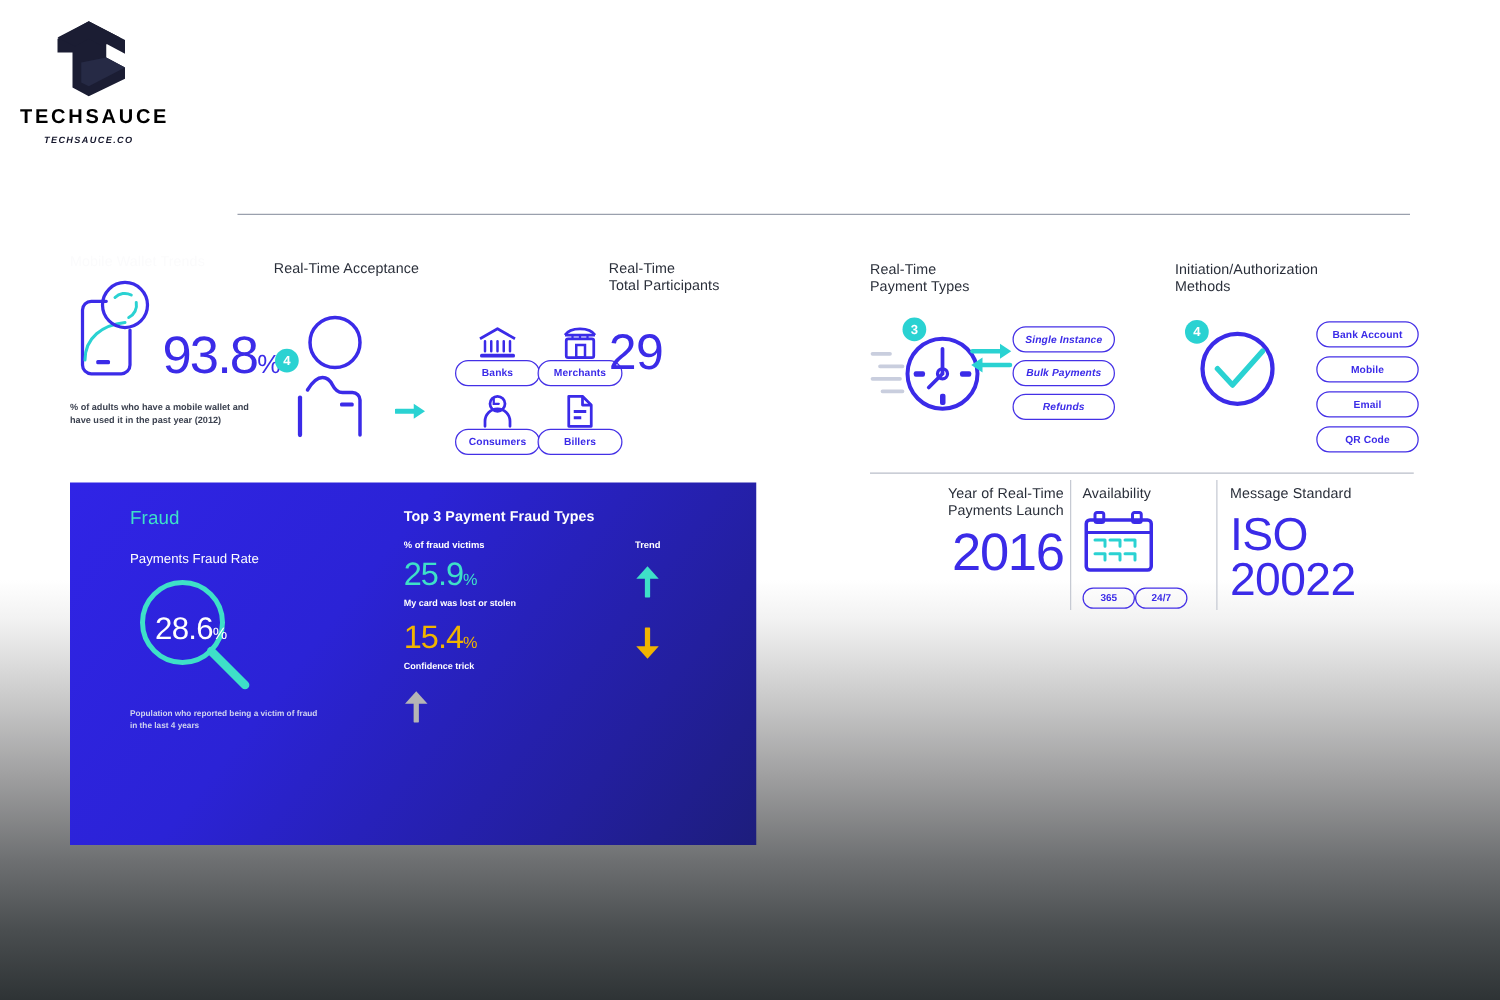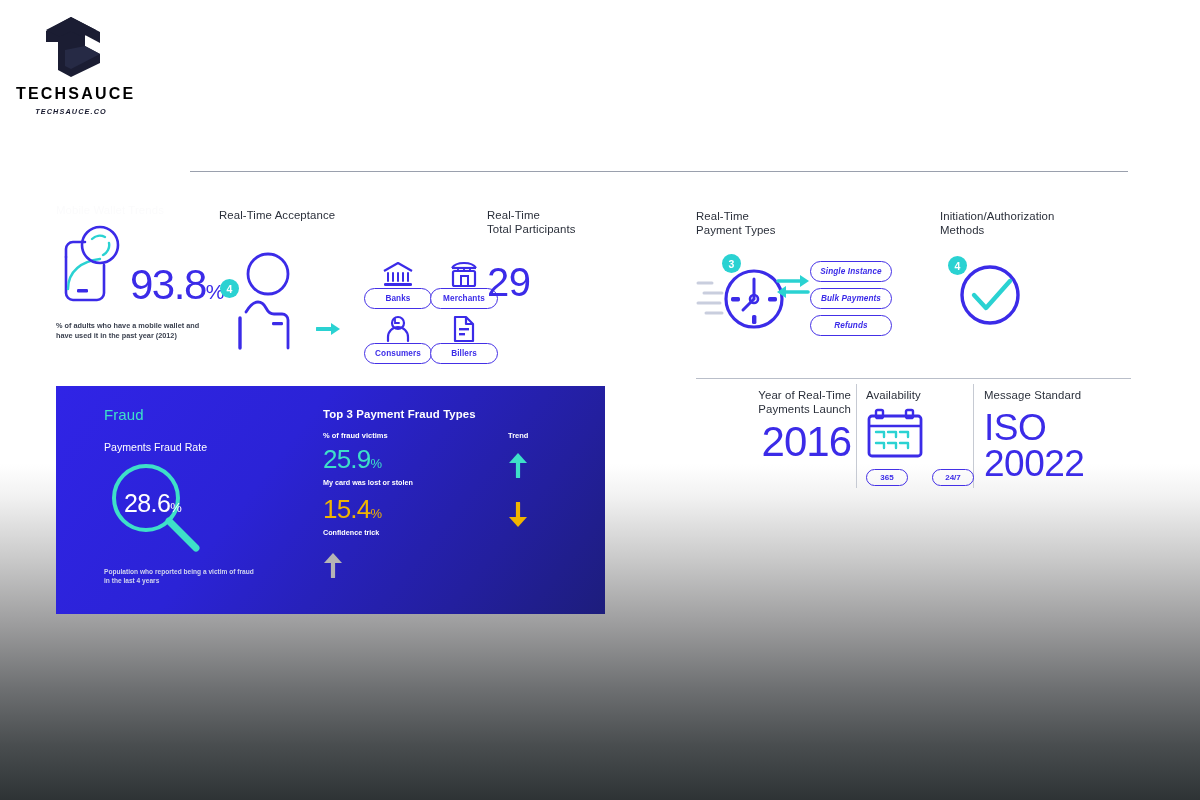--- a/index.html
+++ b/index.html
@@ -98,21 +98,21 @@
 
   
   .b-init{position:absolute;left:940px;top:209px;width:200px;}
   .init-body{position:relative;margin-top:22px;height:110px;}
   .badge-init{left:948px;top:256px;}
   .init-pills{position:absolute;left:113px;top:-2px;width:82px;}
   .init-pills .pill{margin-bottom:7px;}
 
   
   .fraud{
-    position:absolute;left:56px;top:386px;width:549px;height:228px;
+    position:absolute;left:56px;top:386px;width:549px;height:290px;
     background:linear-gradient(128deg,#3024e6 0%,#2b23d6 38%,#231f9e 78%,#1d1d7c 100%);
     overflow:hidden;
   }
   .fraud-left{position:absolute;left:48px;top:20px;width:180px;}
   .fraud-head{
     font-size:15px;color:#3ee0c8;font-weight:500;letter-spacing:.1px;
   }
   .fraud-sub{
     font-size:10.6px;color:#ffffff;margin-top:18px;font-weight:500;
   }
@@ -148,21 +148,21 @@
   .br-col{position:absolute;top:10px;}
   .br-c1{left:0;width:155px;text-align:right;}
   .br-c2{left:170px;width:100px;}
   .br-c3{left:288px;width:150px;}
   .br-big{
     font-size:42px;color:#3b2be8;line-height:44px;letter-spacing:-1px;
     margin-top:4px;font-weight:400;
   }
   .iso{font-size:37px;color:#3b2be8;line-height:36px;letter-spacing:-0.5px;margin-top:8px;font-weight:400;}
   .cal-wrap{margin-top:6px;}
-  .avail-pills{display:flex;gap:24px;margin-top:5px;}
+  .avail-pills{display:flex;gap:0;margin-top:5px;}
   .mini-pill{
     border:1.4px solid #4430e6;border-radius:9px;height:15px;min-width:40px;
     display:flex;align-items:center;justify-content:center;
     font-size:8px;color:#3b2be8;font-weight:bold;
   }
 </style>
 </head>
 <body>
 
 <div class="page-bg"></div>
@@ -324,20 +324,26 @@
     <div class="sec-title">
       <div>Initiation/Authorization</div>
       <div>Methods</div>
     </div>
     <div class="init-body">
       <div style="position:absolute;left:14px;top:0;">
         <svg width="72" height="72" viewBox="0 0 72 72">
           <circle cx="36" cy="36" r="28" fill="none" stroke="#3b2be8" stroke-width="3.4"></circle>
           <path d="M20 36 L32 49 L56 22" fill="none" stroke="#2ad2d2" stroke-width="4.4" stroke-linecap="round" stroke-linejoin="round"></path>
         </svg>
+      </div>
+      <div class="init-pills">
+        <div class="pill">Bank Account</div>
+        <div class="pill">Mobile</div>
+        <div class="pill">Email</div>
+        <div class="pill">QR Code</div>
       </div>
     </div>
   </div>
   <div class="badge badge-init">4</div>
 
   <div class="fraud">
 
     <div class="fraud-left">
       <div class="fraud-head">Fraud</div>
       <div class="fraud-sub">Payments Fraud Rate</div>

